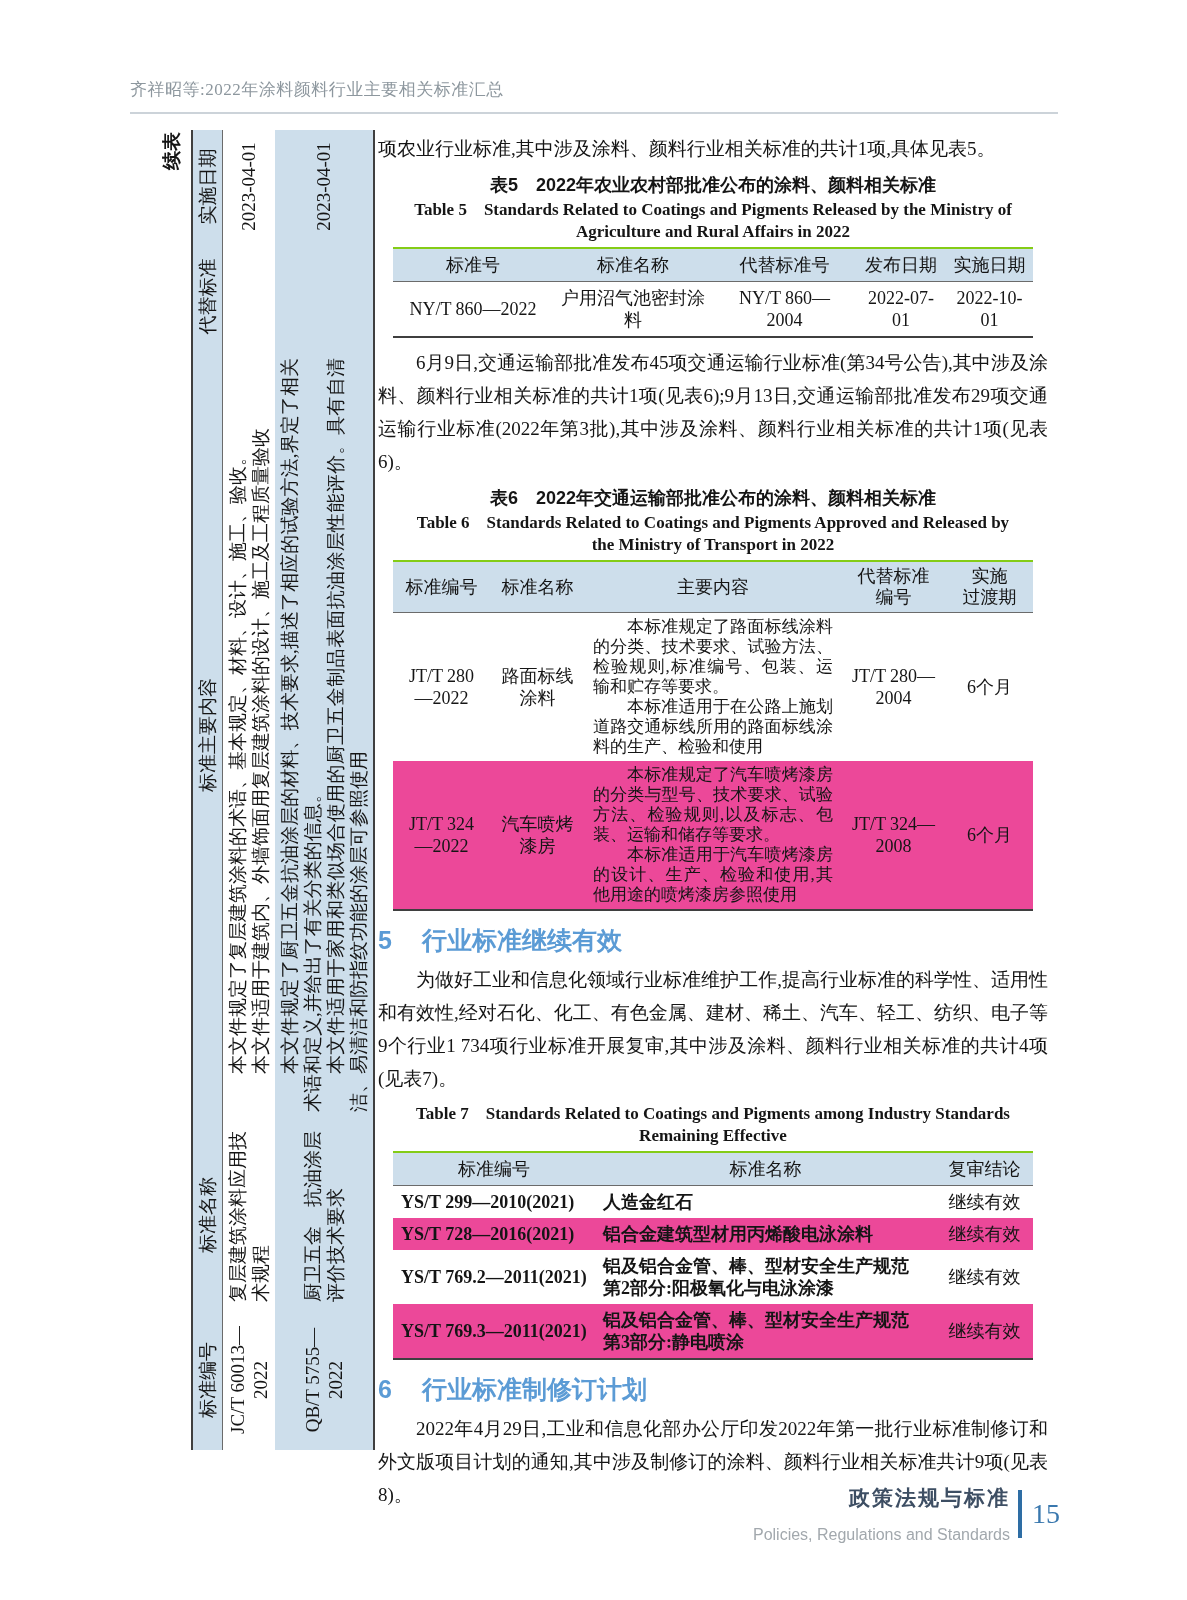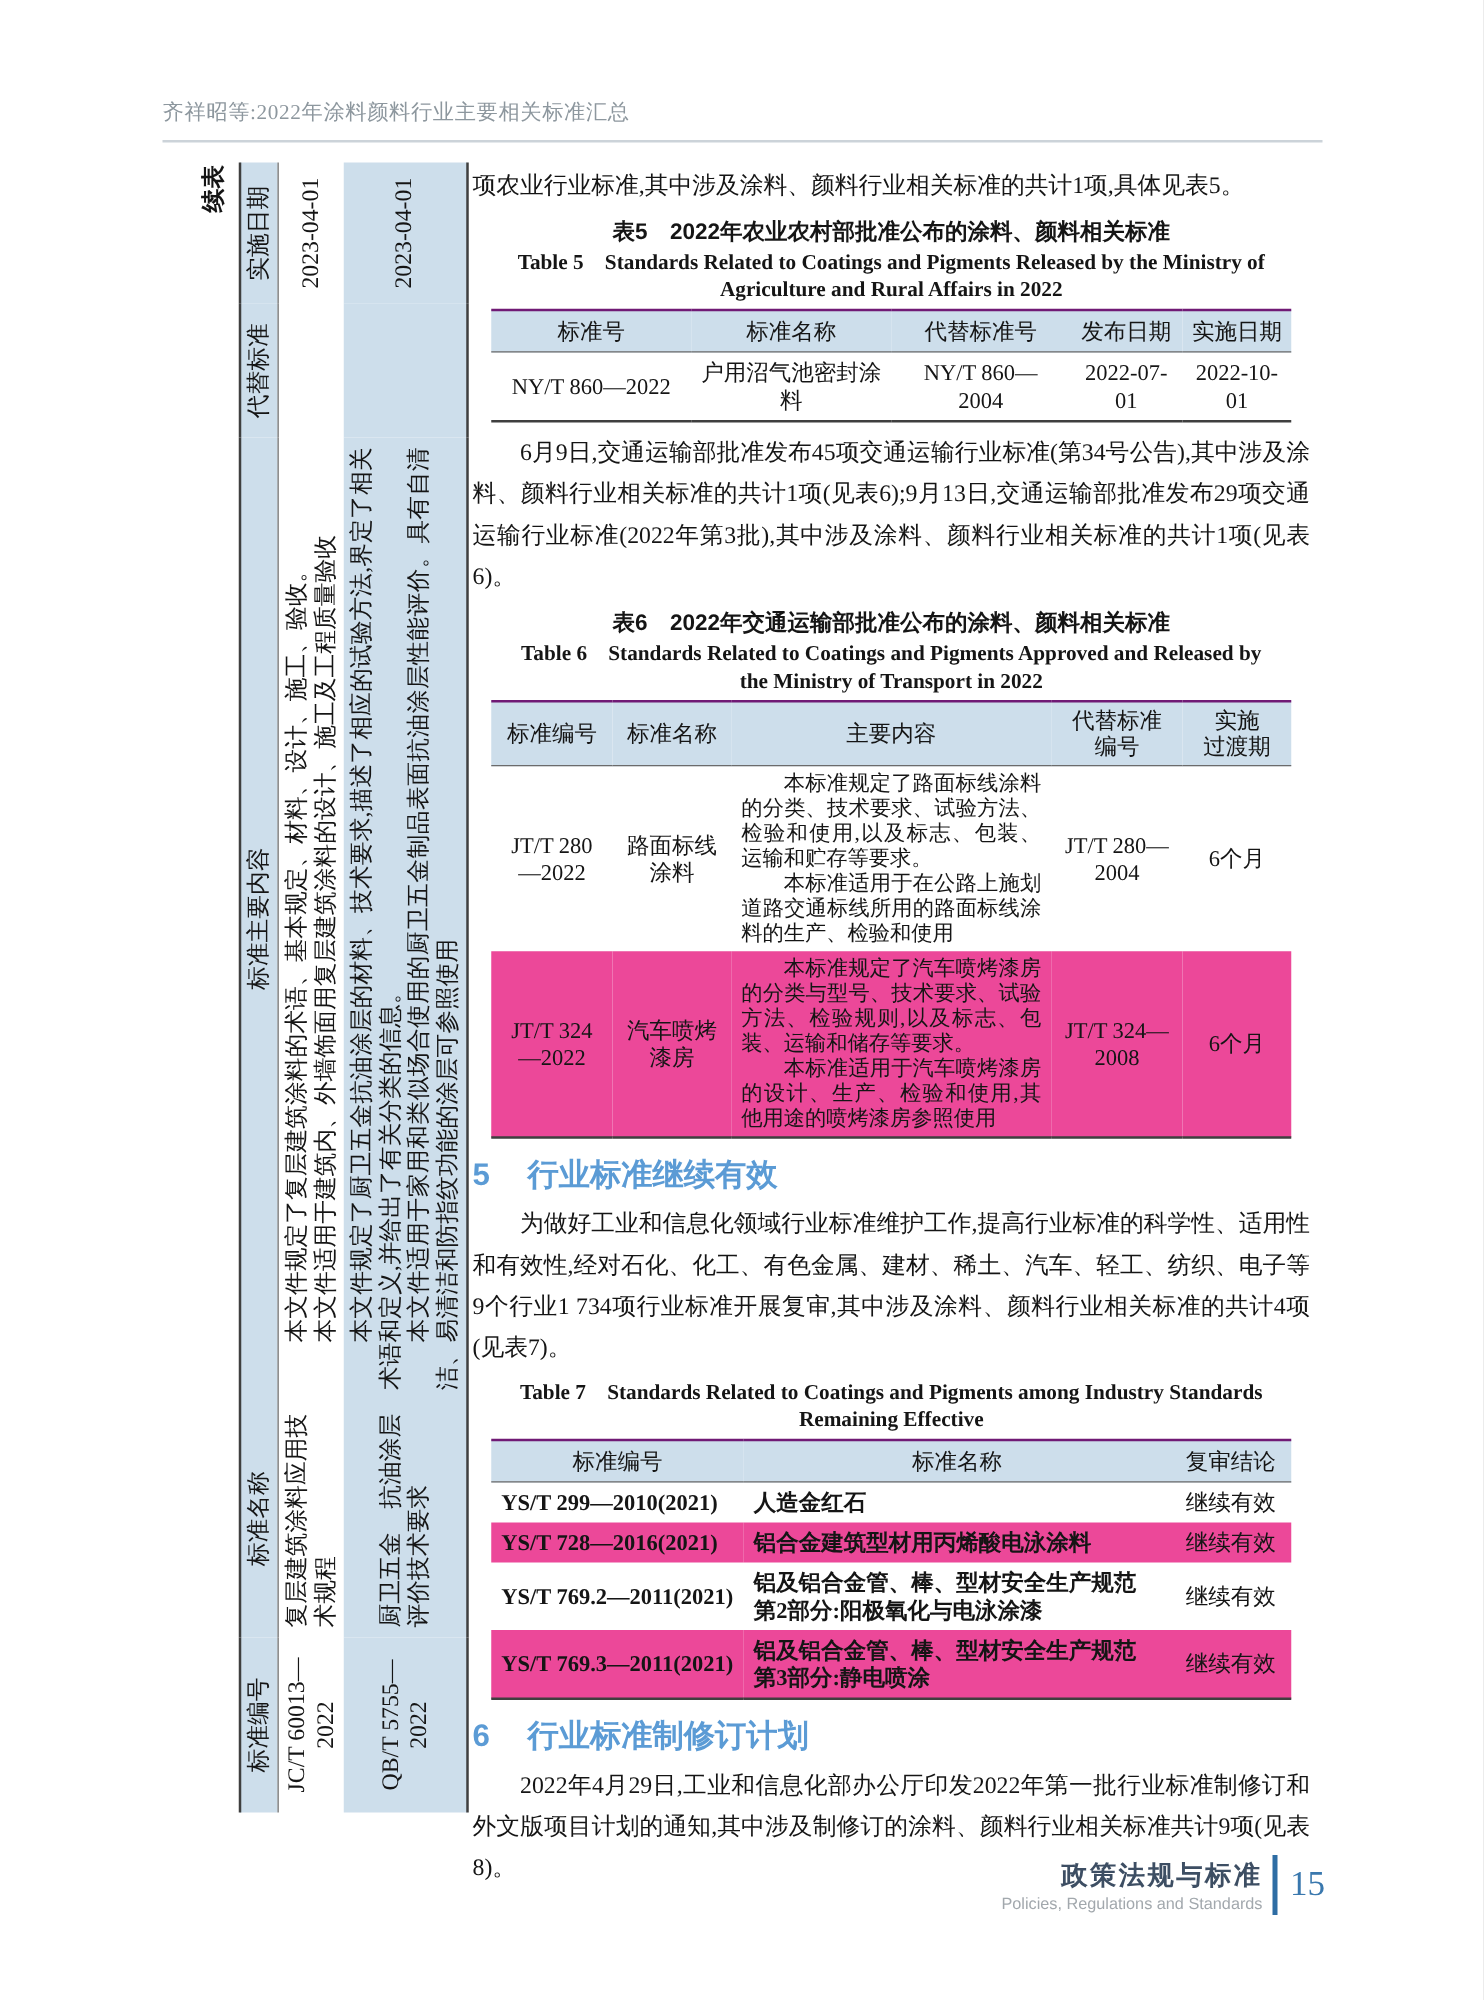--- a/index.html
+++ b/index.html
@@ -57,21 +57,21 @@
     font-family:"Liberation Sans","DejaVu Sans",sans-serif;
   }
   .caption-en {
     font-size:17px; font-weight:bold; line-height:22px; max-width:600px;
     margin:2px auto 0 auto;
   }
 
   table.data-table {
     width:640px; margin:4px auto 8px auto; border-collapse:collapse; table-layout:fixed;
     font-size:18px; line-height:22px;
-    border-top:2px solid #701a75; border-bottom:2px solid #3f3f3f;
+    border-top:2px solid #84cc16; border-bottom:2px solid #3f3f3f;
   }
   table.data-table th {
     background:#cddeeb; font-weight:normal; padding:5px 4px; text-align:center;
     border-bottom:1px solid #6b6b6b; vertical-align:middle;
   }
   table.data-table td { padding:5px 8px; text-align:center; vertical-align:middle; }
   table.data-table tr.alt td { background:#ec4899; }
   .pre-line { white-space:pre-line; }
 
   
@@ -95,21 +95,21 @@
   .footer {
     position:absolute; top:1484px; left:0; width:1060px;
     display:flex; justify-content:flex-end; align-items:center;padding-left:20px;
   }
   .footer-text { text-align:right; }
   .footer-cn {
     font-size:21px; font-weight:bold; color:#3d4e63; letter-spacing:2px;
     font-family:"Liberation Sans","DejaVu Sans",sans-serif;
   }
   .footer-en {
-    font-size:13px; color:#a2a8ad; margin-top:1px;
+    font-size:16px; color:#a2a8ad; margin-top:14px;
     font-family:"Liberation Sans","DejaVu Sans",sans-serif;
   }
   .footer-bar { width:4px; height:48px; background:#2e6da4; margin:0 10px 0 8px; }
   .footer-page { font-size:28px; color:#3a78ae; }
 </style>
 </head>
 <body>
 
 <div class="page">
 
@@ -223,21 +223,21 @@
 过渡期</th>
         </tr>
       </thead>
       <tbody>
         <tr>
           <td class="pre-line">JT/T 280
 —2022</td>
           <td class="pre-line">路面标线
 涂料</td>
           <td class="content-cell">
-            <p>本标准规定了路面标线涂料的分类、技术要求、试验方法、检验和使用,以及标志、包装、运输和贮存等要求。</p>
+            <p>本标准规定了路面标线涂料的分类、技术要求、试验方法、检验规则,标准编号、包装、运输和贮存等要求。</p>
             <p>本标准适用于在公路上施划道路交通标线所用的路面标线涂料的生产、检验和使用</p>
           </td>
           <td class="pre-line">JT/T 280—
 2004</td>
           <td>6个月</td>
         </tr>
         <tr class="alt">
           <td class="pre-line">JT/T 324
 —2022</td>
           <td class="pre-line">汽车喷烤

